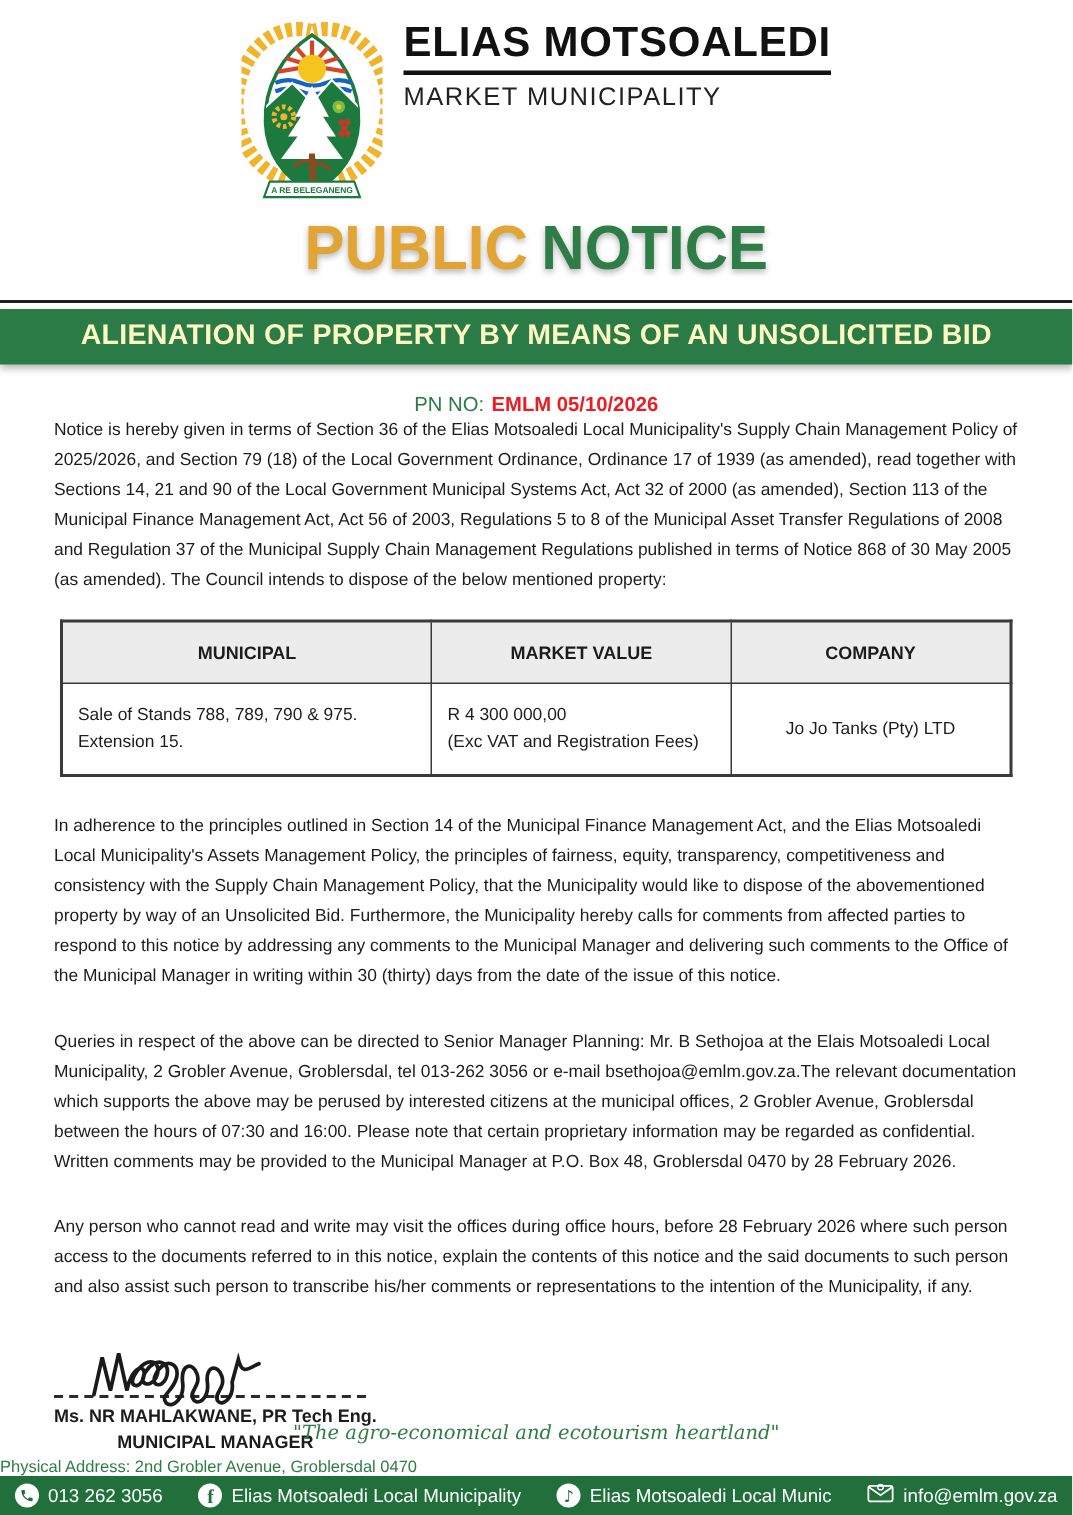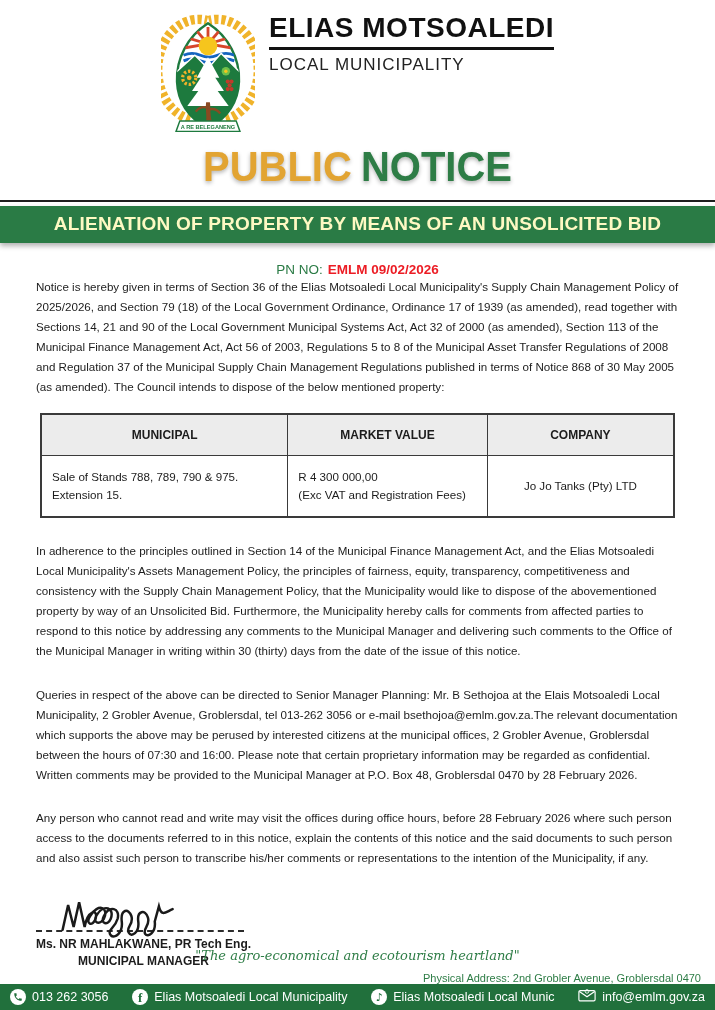--- a/index.html
+++ b/index.html
@@ -50,21 +50,21 @@
   .sig-block { margin:26px 0 0 0; width:fit-content; }
   .sig-img { display:block; margin-left:18px; }
   .sig-line { width:208px; border-bottom:2px dashed #2b2b2b; margin-top:-8px; }
   .sig-name { font-size:12px; font-weight:bold; margin-top:5px; }
   .sig-title { font-size:12px; font-weight:bold; text-align:center; margin-top:3px; }
 
   
   .tagline { position:absolute; left:0; right:0; bottom:47px; text-align:center;
              color:#2e7d46; font-family:"DejaVu Serif", serif; font-style:italic;
              font-size:13px; }
-  .phys-address { position:absolute; left:0; right:14px; bottom:26px; text-align:right;
+  .phys-address { position:absolute; left:0; right:0; bottom:26px; text-align:left;
                   color:#2e7d46; font-size:11px; }
   .footer-bar { position:absolute; left:0; right:0; bottom:0; height:26px;
                 background:#21703c; color:#fff; display:flex; align-items:center;
                 justify-content:space-between; padding:0 10px; font-size:12.5px; }
   .f-item { display:flex; align-items:center; gap:6px; }
   .f-circle { width:16px; height:16px; border-radius:50%; background:#fff;
               display:flex; align-items:center; justify-content:center; flex:0 0 auto; }
   .fb-f { color:#21703c; font-weight:bold; font-size:13px; font-family:"Liberation Serif",serif; line-height:1; margin-top:1px;}
   .note { color:#21703c; font-size:11px; line-height:1; font-family:"DejaVu Sans",sans-serif; }
 </style>
@@ -123,32 +123,32 @@
         <polygon points="50,70 28,100 72,100" fill="#ffffff"></polygon>
         <path d="M48 96 C47 104 49 110 48 116 L54 116 C52 108 53 102 52 96 Z" fill="#8a4a22"></path>
         <path d="M50 102 C44 100 40 102 37 106 M50 104 C56 102 60 104 63 108" stroke="#8a4a22" stroke-width="2.5" fill="none"></path>
       </g>
 
       <path d="M20 116 L80 116 L84 127 L16 127 Z" fill="#ffffff" stroke="#1d7a3e" stroke-width="1.5"></path>
       <text x="50" y="124" text-anchor="middle" font-size="6" font-weight="bold" fill="#1d7a3e">A RE BELEGANENG</text>
     </svg>
     <div class="masthead">
       <div class="muni-name">ELIAS MOTSOALEDI</div>
-      <div class="muni-sub">LOCAL MUNICIPALITY</div>
+      <div class="muni-sub">MARKET MUNICIPALITY</div>
     </div>
   </div>
 
   <div class="pn-title"><span class="w1">PUBLIC</span><span class="w2">NOTICE</span></div>
 
 
   <div class="rule"></div>
   <div class="banner">ALIENATION OF PROPERTY BY MEANS OF AN UNSOLICITED BID</div>
 
   <div class="pn-line">
-    <span class="pn-label">PN NO:</span><span class="pn-number">EMLM 09/02/2026</span>
+    <span class="pn-label">PN NO:</span><span class="pn-number">EMLM 05/10/2026</span>
   </div>
 
   <div class="content">
     <p class="para">Notice is hereby given in terms of Section 36 of the Elias Motsoaledi Local Municipality's Supply Chain Management Policy of 2025/2026, and Section 79 (18) of the Local Government Ordinance, Ordinance 17 of 1939 (as amended), read together with Sections 14, 21 and 90 of the Local Government Municipal Systems Act, Act 32 of 2000 (as amended), Section 113 of the Municipal Finance Management Act, Act 56 of 2003, Regulations 5 to 8 of the Municipal Asset Transfer Regulations of 2008 and Regulation 37 of the Municipal Supply Chain Management Regulations published in terms of Notice 868 of 30 May 2005 (as amended). The Council intends to dispose of the below mentioned property:</p>
 
     <table class="prop">
       <colgroup>
           <col class="col-prop">
           <col class="col-val">
           <col class="col-comp">

